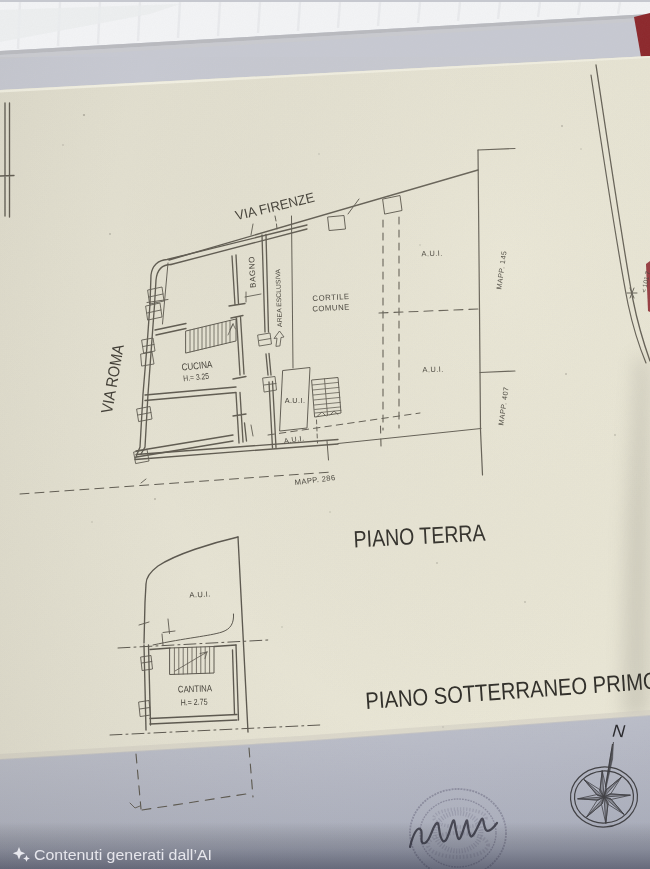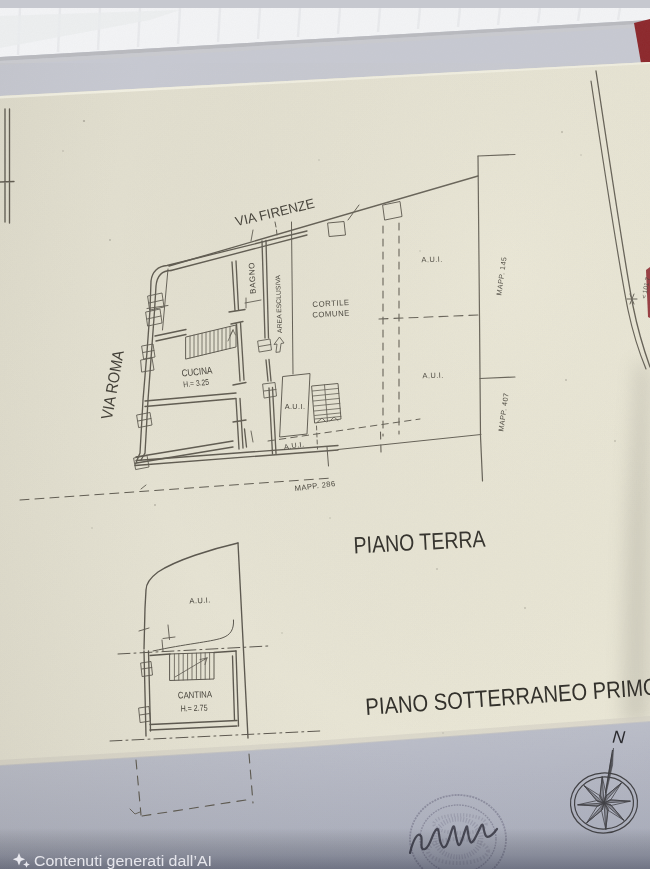--- a/index.html
+++ b/index.html
@@ -1,18 +1,18 @@
 <!DOCTYPE html>
 <html><head>
 <meta charset="utf-8">
 <style>
   html,body{margin:0;padding:0;}
   body{width:650px;height:869px;overflow:hidden;position:relative;
        font-family:"Liberation Sans",sans-serif;background:#c6c8cf;}
-  #stage{position:absolute;left:0;top:8px;width:650px;height:763px;text-align:right;}
+  #stage{position:absolute;left:0;top:2px;width:650px;height:763px;text-align:right;}
   svg{position:absolute;left:0;top:0;}
 </style>
 </head>
 <body>
 <div id="stage">
 <svg width="650" height="869" viewBox="0 0 650 869">
   <defs>
     <linearGradient id="paperg" x1="0" y1="0" x2="1" y2="0.55">
       <stop offset="0" stop-color="#dfdccc"></stop>
       <stop offset="0.5" stop-color="#e6e3d3"></stop>

